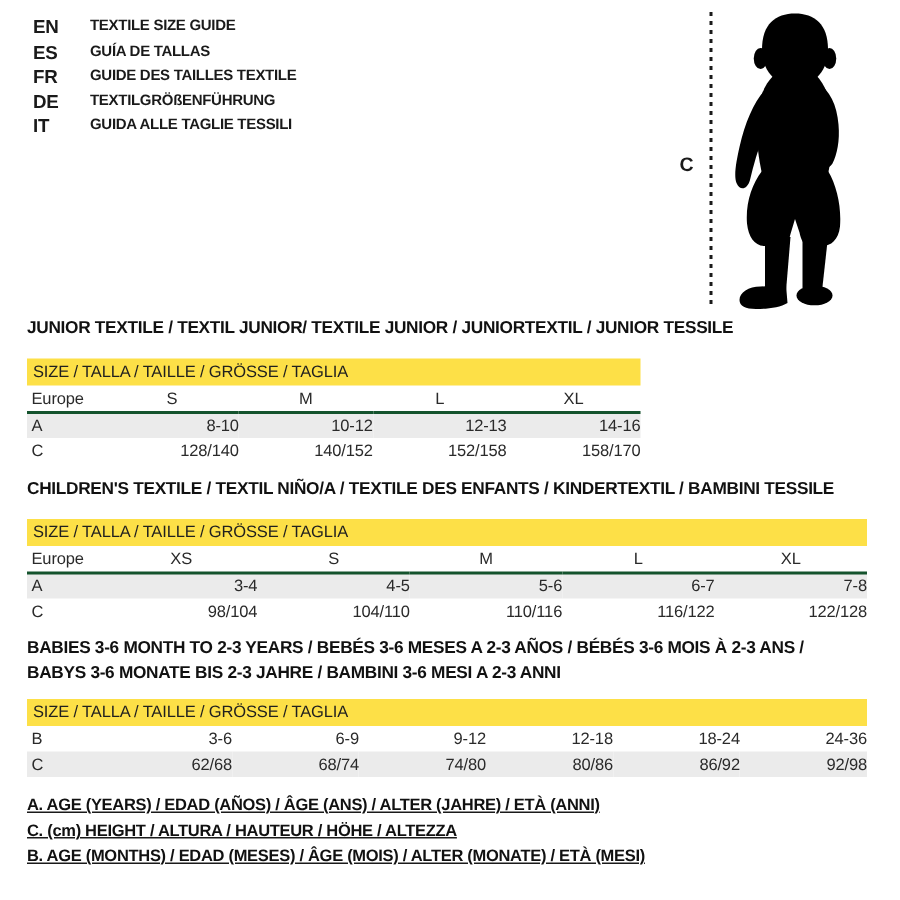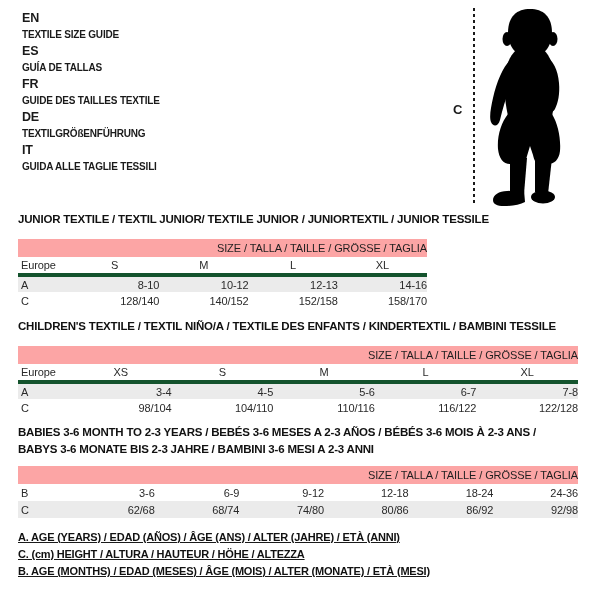--- a/index.html
+++ b/index.html
@@ -3,41 +3,41 @@
 <meta charset="utf-8">
 <style>
   html,body{margin:0;padding:0;}
   body{
     width:600px;height:600px;position:relative;background:#ffffff;
     font-family:"Liberation Sans","DejaVu Sans",sans-serif;
     color:#1a1a1a;overflow:hidden;
   }
   
   .lang-block{position:absolute;top:10px;left:22px;}
-  .lang-row{display:flex;line-height:16.5px;flex-direction:column;}
+  .lang-row{display:flex;line-height:16.5px;}
   .lang-code{width:38px;font-weight:700;font-size:12.5px;letter-spacing:-.2px;}
   .lang-title{font-weight:700;font-size:10px;letter-spacing:-.2px;white-space:nowrap;}
   
   .dotted-line{position:absolute;left:473px;top:8px;width:2px;height:198px;
     background:repeating-linear-gradient(to bottom,#1a1a1a 0 3px,transparent 3px 6px);}
   .height-label{position:absolute;left:453px;top:102px;font-weight:700;font-size:13px;}
   .baby-svg{position:absolute;left:480px;top:6px;width:90px;height:200px;}
   
   .sec-title{position:absolute;left:18px;font-weight:700;font-size:11.5px;
     letter-spacing:-.2px;white-space:nowrap;color:#111;}
   .sec-title.two-line{line-height:17px;}
   table{border-collapse:collapse;table-layout:fixed;position:absolute;left:18px;}
   td{font-size:11px;padding:0;vertical-align:middle;color:#2a2a2a;
      letter-spacing:-.1px;white-space:nowrap;}
-  tr.bar td{background:#fca5a5;height:18px;padding-left:4px;color:#1f1f1f;
-     text-align:right;font-size:11px;}
+  tr.bar td{background:#fde047;height:18px;padding-left:4px;color:#1f1f1f;
+     text-align:left;font-size:11px;}
   tr.data{height:17px;}
   tr.data td{text-align:right;}
   tr.data td.lbl{text-align:left;padding-left:3px;}
-  tr.first{height:18px;border-bottom:4px solid #14532d;}
+  tr.first{height:18px;border-bottom:2px solid #14532d;}
   tr.first td{text-align:center;}
   tr.first td.lbl{text-align:left;padding-left:3px;}
   tr.stripe td{background:#ebebeb;}
   #table1{top:239px;width:409px;}
   #table2{top:346px;width:560px;}
   #table3{top:466px;width:560px;}
   col.lblcol{width:52px;}
   
   .footnotes{position:absolute;left:18px;top:529px;text-decoration:underline;}
   .footnote{font-weight:700;font-size:11px;line-height:17px;

